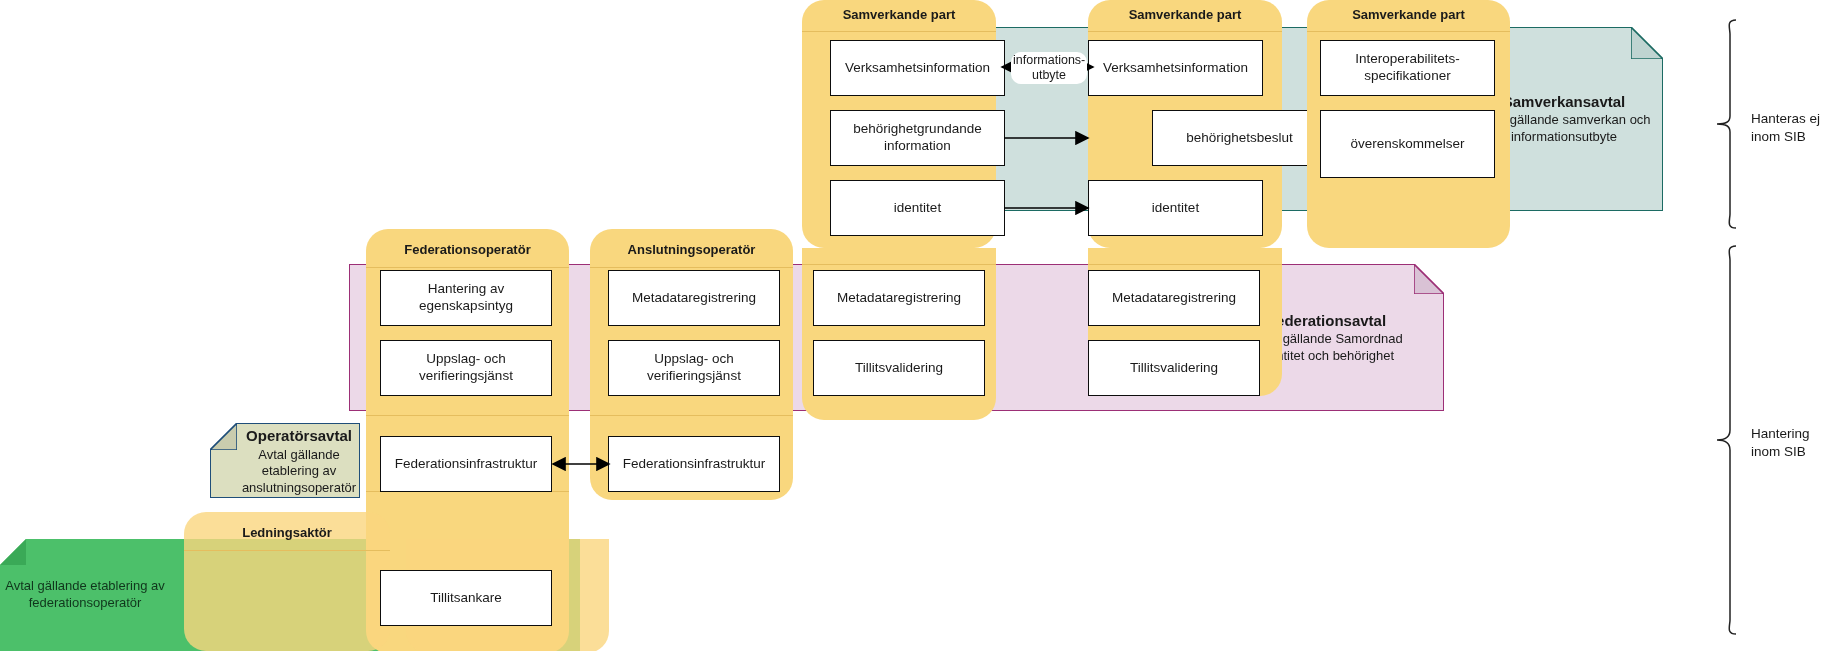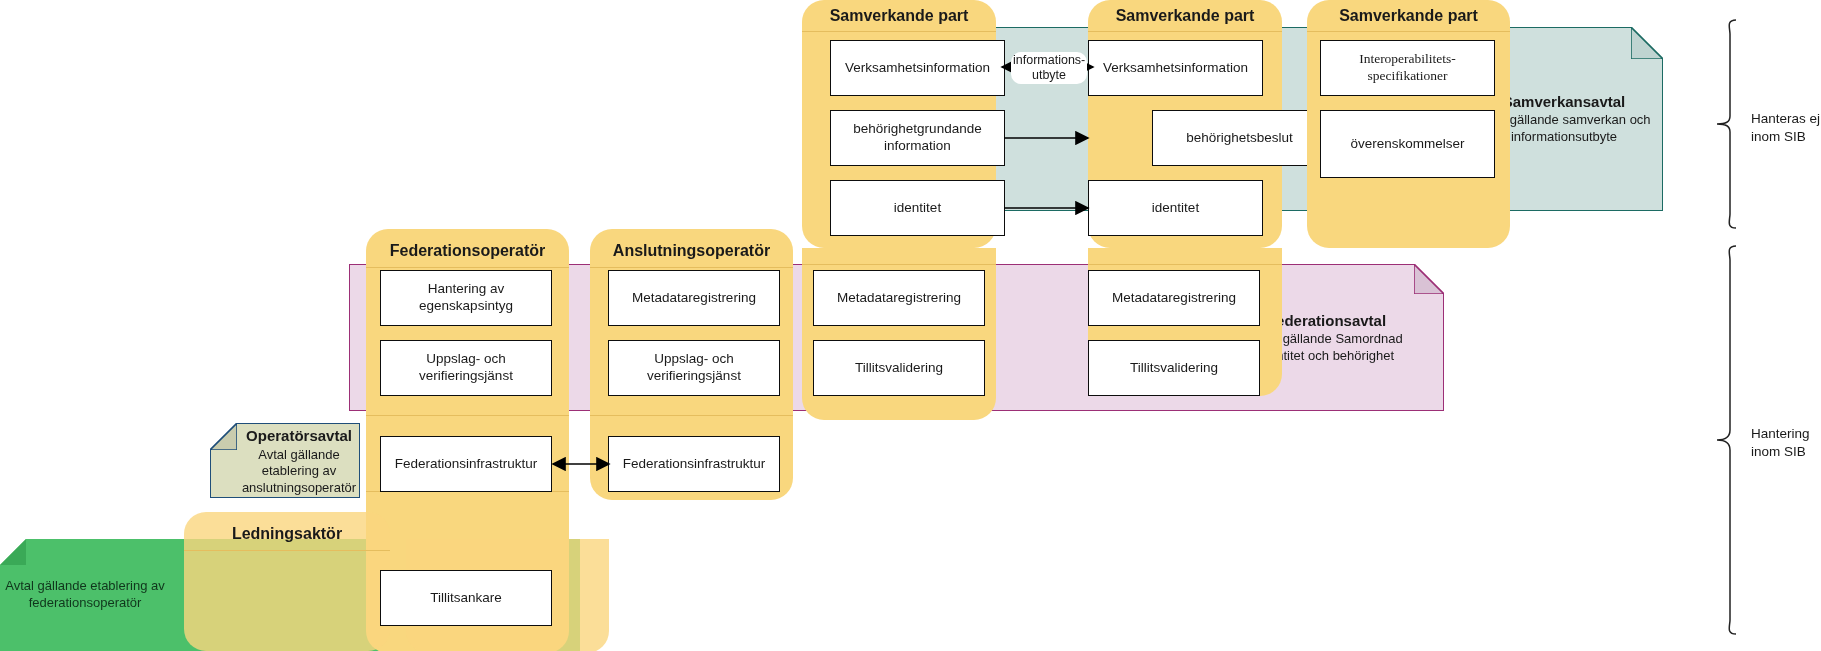--- a/index.html
+++ b/index.html
@@ -69,21 +69,21 @@
     position:absolute;
     background:#f9d77e;
     border-radius:22px;
     box-sizing:border-box;
   }
   .lane-label{
     position:absolute;
     left:0;right:0;
     text-align:center;
     font-weight:bold;
-    font-size:16px;
+    font-size:13px;
     color:#1a1a1a;
   }
   .lane-divider{
     position:absolute;
     left:0;right:0;
     height:1px;
     background:#e5bd5e;
   }
 
   
@@ -182,21 +182,21 @@
     <div class="lane-divider" style="top:31px;"></div>
   </div>
   <div class="cap" style="left:1088px;top:40px;width:175px;height:56px;">Verksamhetsinformation</div>
   <div class="cap" style="left:1152px;top:110px;width:175px;height:56px;">behörighetsbeslut</div>
   <div class="cap" style="left:1088px;top:180px;width:175px;height:56px;">identitet</div>
 
   <div class="lane" style="left:1307px;top:0px;width:203px;height:248px;">
     <div class="lane-label" style="top:7px;">Samverkande part</div>
     <div class="lane-divider" style="top:31px;"></div>
   </div>
-  <div class="cap" style="left:1320px;top:40px;width:175px;height:56px;font-family:Liberation Serif, serif;">Interoperabilitets-specifikationer</div>
+  <div class="cap" style="left:1320px;top:40px;width:175px;height:56px;">Interoperabilitets-specifikationer</div>
   <div class="cap" style="left:1320px;top:110px;width:175px;height:68px;">överenskommelser</div>
 
   <div class="lane" style="left:366px;top:229px;width:203px;height:424px;">
     <div class="lane-label" style="top:13px;">Federationsoperatör</div>
     <div class="lane-divider" style="top:38px;"></div>
     <div class="lane-divider" style="top:186px;"></div>
     <div class="lane-divider" style="top:262px;"></div>
   </div>
   <div class="cap" style="left:380px;top:270px;width:172px;height:56px;">Hantering av egenskapsintyg</div>
   <div class="cap" style="left:380px;top:340px;width:172px;height:56px;">Uppslag- och verifieringsjänst</div>

